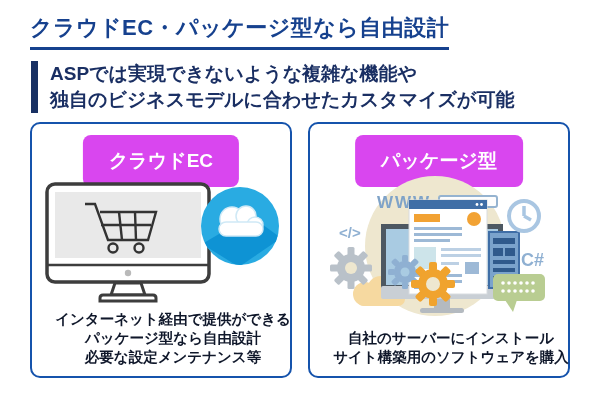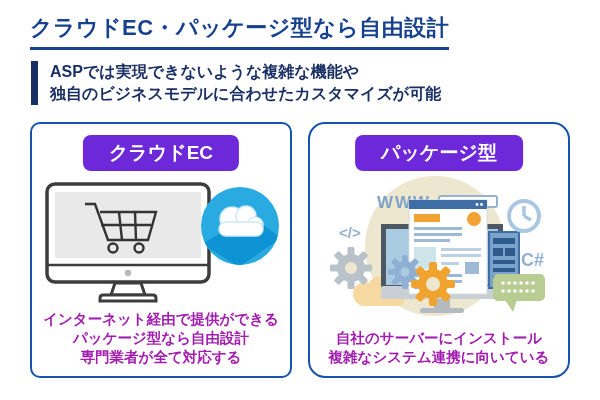--- a/index.html
+++ b/index.html
@@ -20,66 +20,66 @@
     display: inline-block;
     padding-bottom: 4px;
     border-bottom: 3px solid #16418e;
     white-space: nowrap;
   }
   .subtitle {
     position: absolute;
     left: 31px; top: 61px;
     border-left: 7px solid #183063;
     padding-left: 12px;
-    font-size: 16px;
+    font-size: 19px;
     font-weight: bold;
     line-height: 1.38;
     color: #1a2f63;
     white-space: nowrap;
   }
   .card {
     position: absolute;
     top: 122px;
     width: 262px;
     height: 256px;
     background: #ffffff;
     border: 2.5px solid #1553ac;
     border-radius: 10px;
   }
   .card.left  { left: 30px; }
-  .card.right { left: 308px; border-radius: 17px; }
+  .card.right { left: 308px; }
   .badge {
     position: absolute;
     top: 11px;
     left: 50%;
     transform: translateX(-50%);
-    background: #6d28d9;
+    background: #d946ef;
     color: #ffffff;
     font-size: 19px;
     font-weight: bold;
-    padding: 5px 26px;
+    padding: 13px 26px;
     border-radius: 8px;
     white-space: nowrap;
   }
   .illustration {
     position: absolute;
     top: 48px;
     left: 50%;
     transform: translateX(-50%);
   }
   .card-desc {
     position: absolute;
     bottom: 9px;
-    left: 0;
+    left: 12px;
     width: 100%;
     text-align: center;
     font-size: 14.5px;
     font-weight: bold;
     line-height: 1.32;
-    color: #a21caf;
+    color: #0f172a;
     white-space: nowrap;
   }
 </style>
 </head>
 <body>
 
 <h1 class="page-title">クラウドEC・パッケージ型なら自由設計</h1>
 
 <div class="subtitle">
   <div>ASPでは実現できないような複雑な機能や</div>
@@ -122,21 +122,21 @@
         <circle cx="207" cy="44" r="10"></circle>
         <circle cx="216" cy="53" r="8"></circle>
         <rect x="180" y="50" width="44" height="14" rx="7"></rect>
       </g>
     </g>
   </svg>
 
   <div class="card-desc">
     <div>インターネット経由で提供ができる</div>
     <div>パッケージ型なら自由設計</div>
-    <div>専門業者が全て対応する</div>
+    <div>必要な設定メンテナンス等</div>
   </div>
 </div>
 
 <div class="card right">
   <div class="badge">パッケージ型</div>
 
   <svg class="illustration" width="244" height="146" viewBox="0 0 244 146" aria-hidden="true">
 
     <circle cx="118" cy="74" r="70" fill="#eee7cf"></circle>
 
@@ -253,15 +253,15 @@
           <circle cx="198" cy="119" r="1.8"></circle>
         <circle cx="204" cy="119" r="1.8"></circle>
           <circle cx="210" cy="119" r="1.8"></circle>
           <circle cx="216" cy="119" r="1.8"></circle>
       </g>
     </g>
   </svg>
 
   <div class="card-desc">
     <div>自社のサーバーにインストール</div>
-    <div>複雑なシステム連携に向いている</div>
+    <div>サイト構築用のソフトウェアを購入</div>
   </div>
 </div>
 
 </body></html>

